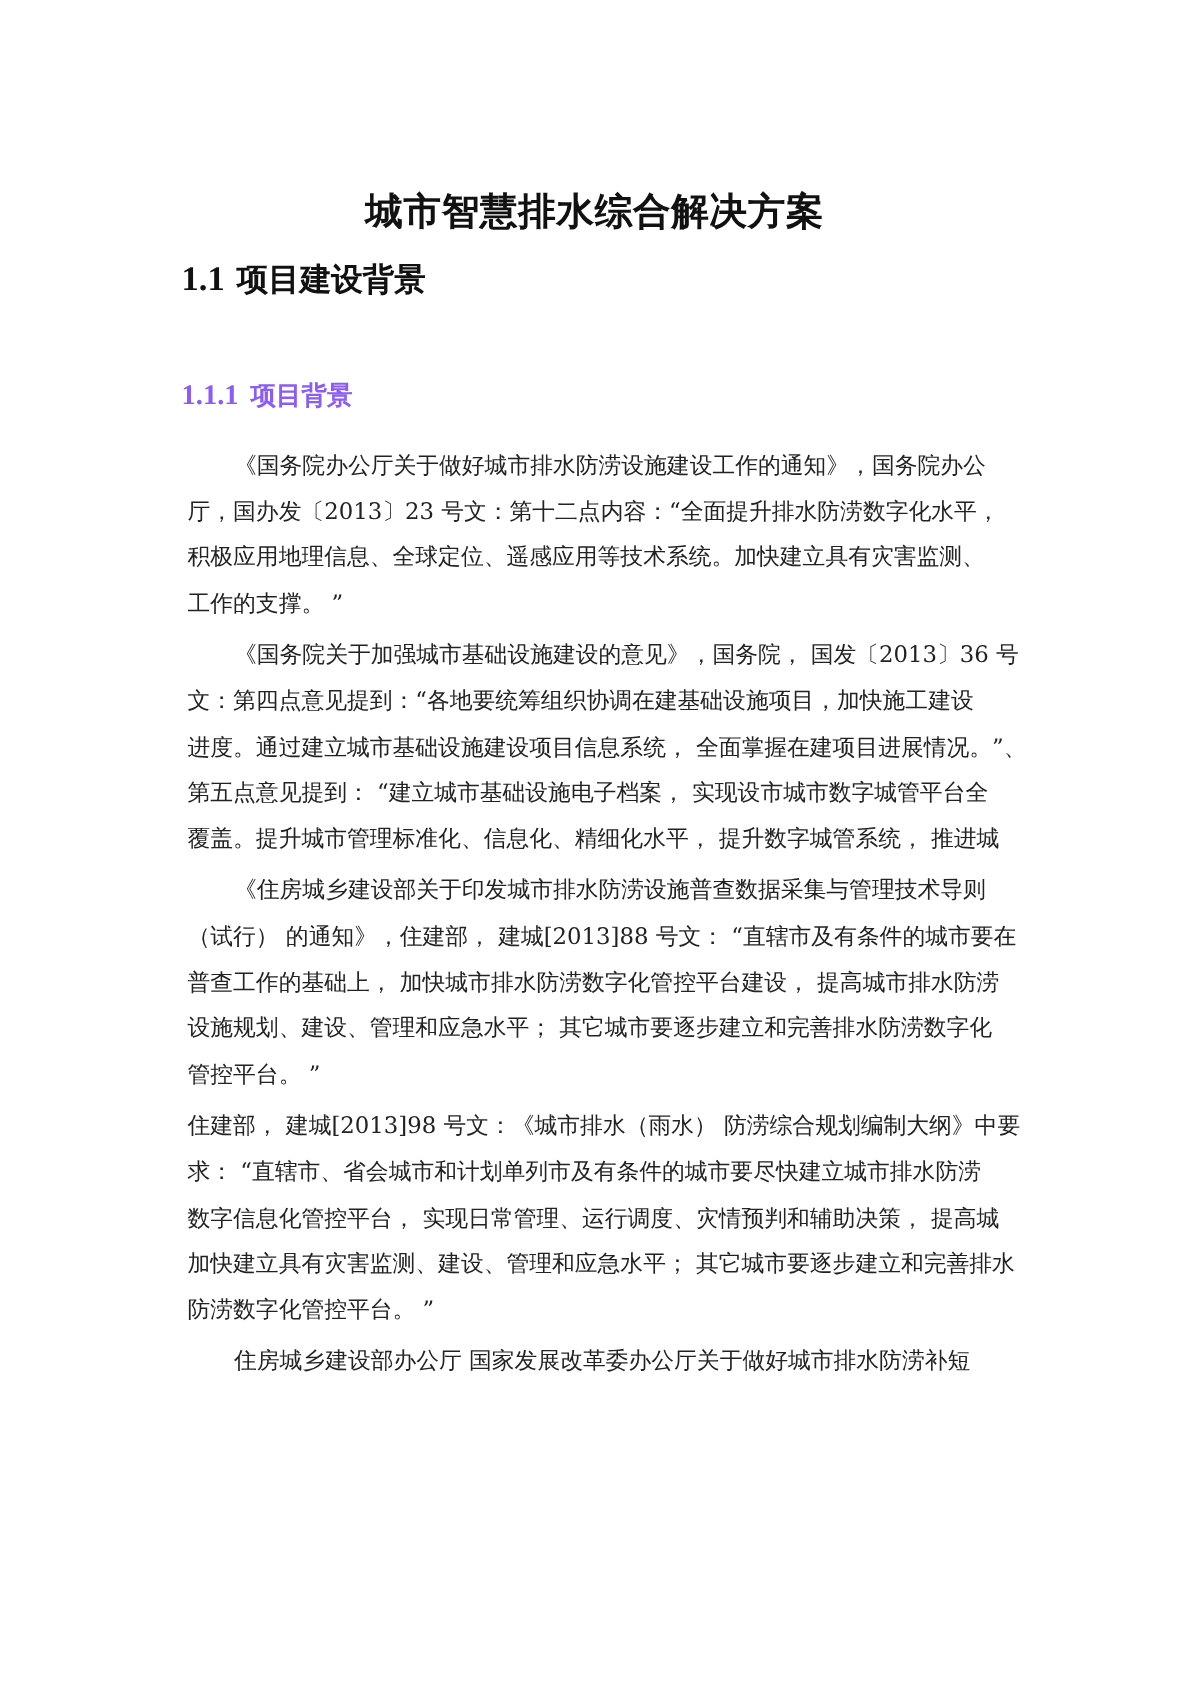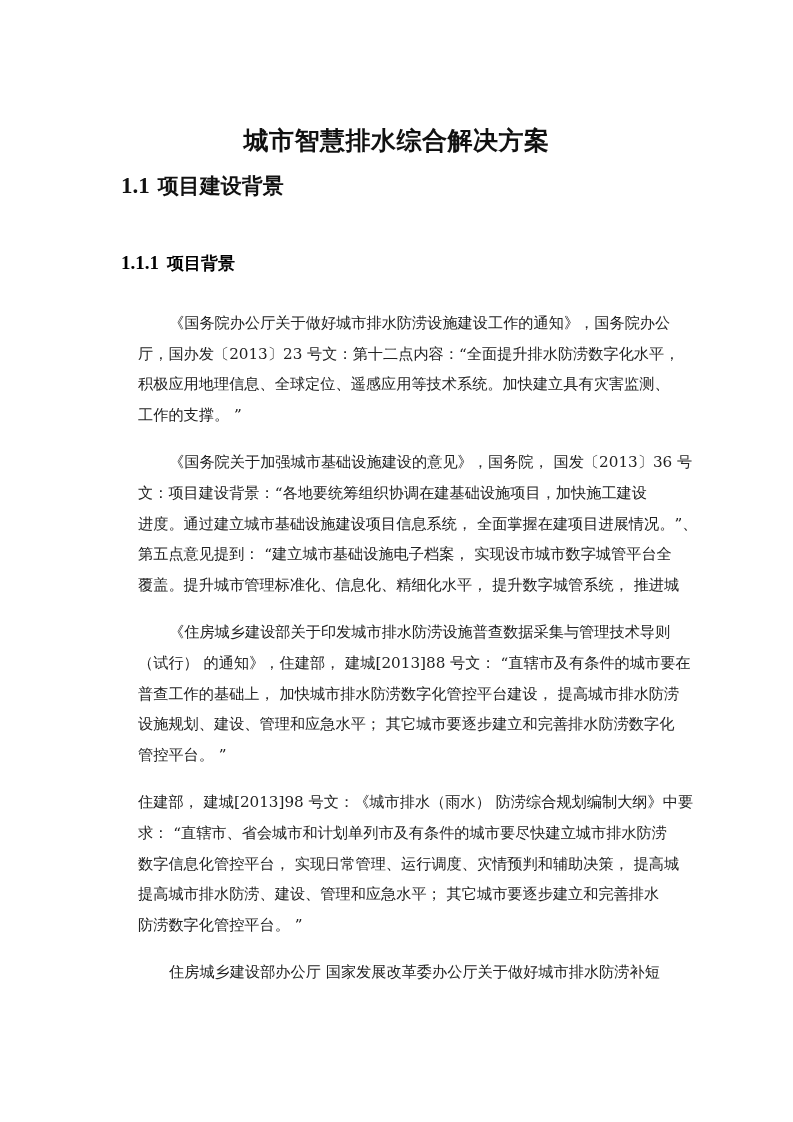--- a/index.html
+++ b/index.html
@@ -10,30 +10,30 @@
       font-family: "DejaVu Sans", sans-serif; font-weight: bold; font-size: 25px; letter-spacing: 0.5px;
       color: #111; margin: 0;
     }
     .h2 {
       position: absolute; left: 121px; top: 172px;
       font-family: "DejaVu Sans", sans-serif; font-weight: bold; font-size: 21px; margin: 0; color: #111;
     }
     .h2 .num { font-family: "Liberation Serif", serif; font-size: 23px; margin-right: 8px; text-align: right; }
     .h3 {
       position: absolute; left: 121px; top: 252px;
-      font-family: "DejaVu Sans", sans-serif; font-weight: bold; font-size: 17px; margin: 0; color: #000000;
+      font-family: "DejaVu Sans", sans-serif; font-weight: bold; font-size: 17px; margin: 0; color: #8b5cf6;
     }
     .h3 .num { font-family: "Liberation Serif", serif; font-size: 19px; margin-right: 8px; }
     .body-text {
       position: absolute; left: 121px; top: 291px; width: 560px;
       font-family: "DejaVu Serif", serif; font-size: 15.2px; line-height: 30.6px; color: #222;
     }
     .line { display: block; white-space: nowrap; }
     .line.first { padding-left: 31px; }
-    .para-lines { margin: 17px; }
+    .para-lines { margin: 4px; }
   </style>
 </head>
 <body>
 
 <div class="page">
   <h1 class="title">城市智慧排水综合解决方案</h1>
 
   <h2 class="h2">
     <span class="num">1.1</span><span>项目建设背景</span>
   </h2>
@@ -44,36 +44,36 @@
 
   <div class="body-text">
     <div class="para-lines">
       <span class="line first">《国务院办公厅关于做好城市排水防涝设施建设工作的通知》，国务院办公</span>
       <span class="line">厅，国办发〔2013〕23 号文：第十二点内容：“全面提升排水防涝数字化水平，</span>
       <span class="line">积极应用地理信息、全球定位、遥感应用等技术系统。加快建立具有灾害监测、</span>
       <span class="line">工作的支撑。 ”</span>
     </div>
     <div class="para-lines">
       <span class="line first">《国务院关于加强城市基础设施建设的意见》，国务院， 国发〔2013〕36 号</span>
-      <span class="line">文：项目建设背景：“各地要统筹组织协调在建基础设施项目，加快施工建设</span>
+      <span class="line">文：第四点意见提到：“各地要统筹组织协调在建基础设施项目，加快施工建设</span>
       <span class="line">进度。通过建立城市基础设施建设项目信息系统， 全面掌握在建项目进展情况。”、</span>
       <span class="line">第五点意见提到： “建立城市基础设施电子档案， 实现设市城市数字城管平台全</span>
       <span class="line">覆盖。提升城市管理标准化、信息化、精细化水平， 提升数字城管系统， 推进城</span>
     </div>
     <div class="para-lines">
       <span class="line first">《住房城乡建设部关于印发城市排水防涝设施普查数据采集与管理技术导则</span>
       <span class="line">（试行） 的通知》，住建部， 建城[2013]88 号文： “直辖市及有条件的城市要在</span>
       <span class="line">普查工作的基础上， 加快城市排水防涝数字化管控平台建设， 提高城市排水防涝</span>
       <span class="line">设施规划、建设、管理和应急水平； 其它城市要逐步建立和完善排水防涝数字化</span>
       <span class="line">管控平台。 ”</span>
     </div>
     <div class="para-lines">
       <span class="line">住建部， 建城[2013]98 号文：《城市排水（雨水） 防涝综合规划编制大纲》中要</span>
       <span class="line">求： “直辖市、省会城市和计划单列市及有条件的城市要尽快建立城市排水防涝</span>
       <span class="line">数字信息化管控平台， 实现日常管理、运行调度、灾情预判和辅助决策， 提高城</span>
-      <span class="line">提高城市排水防涝、建设、管理和应急水平； 其它城市要逐步建立和完善排水</span>
+      <span class="line">加快建立具有灾害监测、建设、管理和应急水平； 其它城市要逐步建立和完善排水</span>
       <span class="line">防涝数字化管控平台。 ”</span>
     </div>
     <div class="para-lines">
       <span class="line first">住房城乡建设部办公厅 国家发展改革委办公厅关于做好城市排水防涝补短</span>
     </div>
   </div>
 </div>
 
 </body></html>

